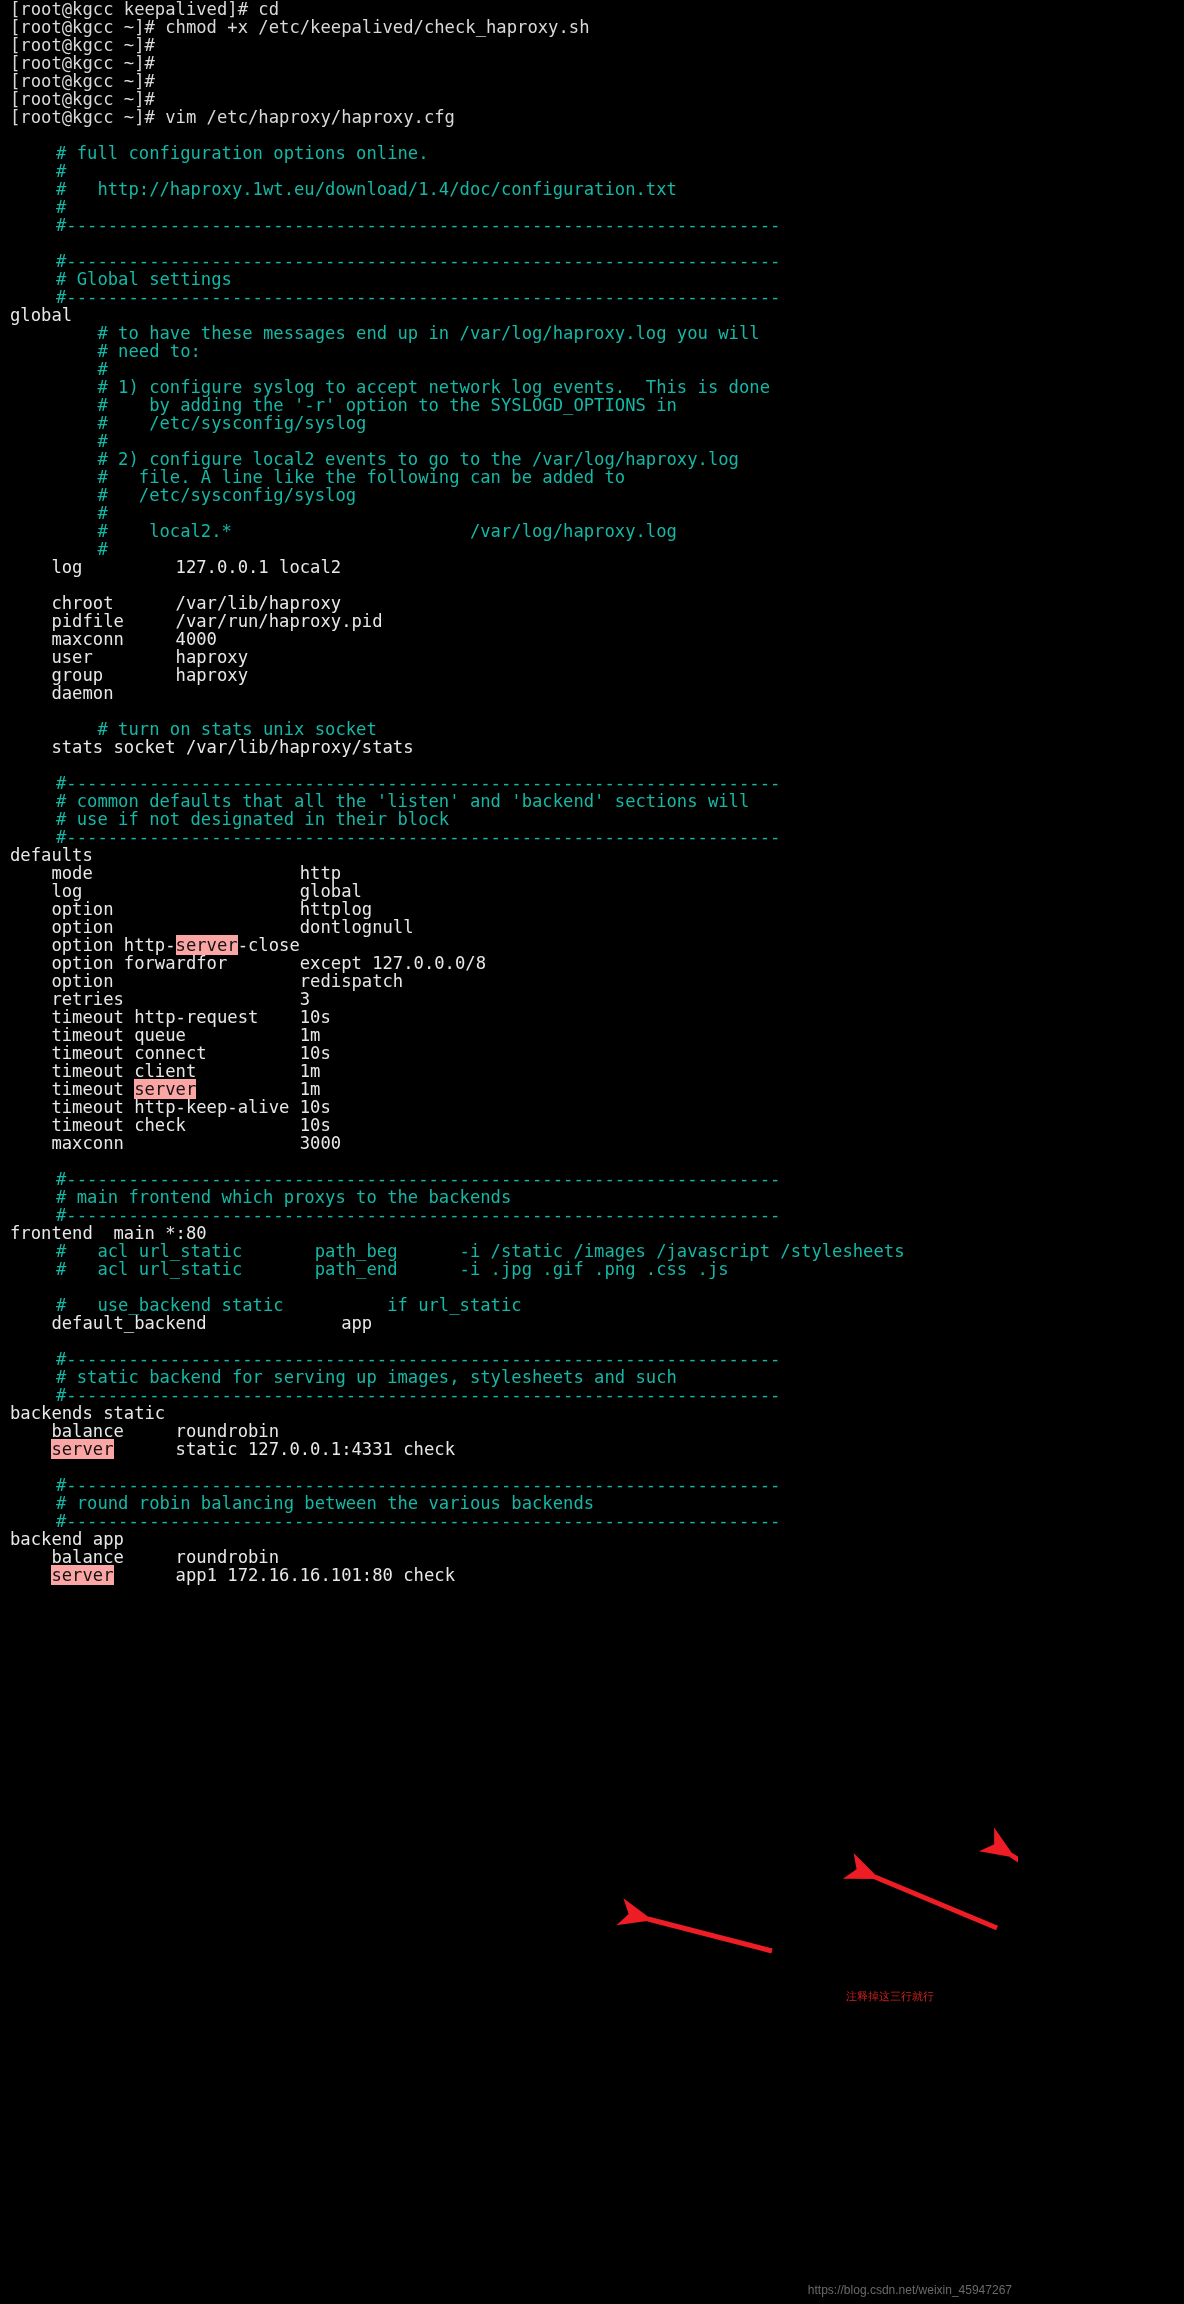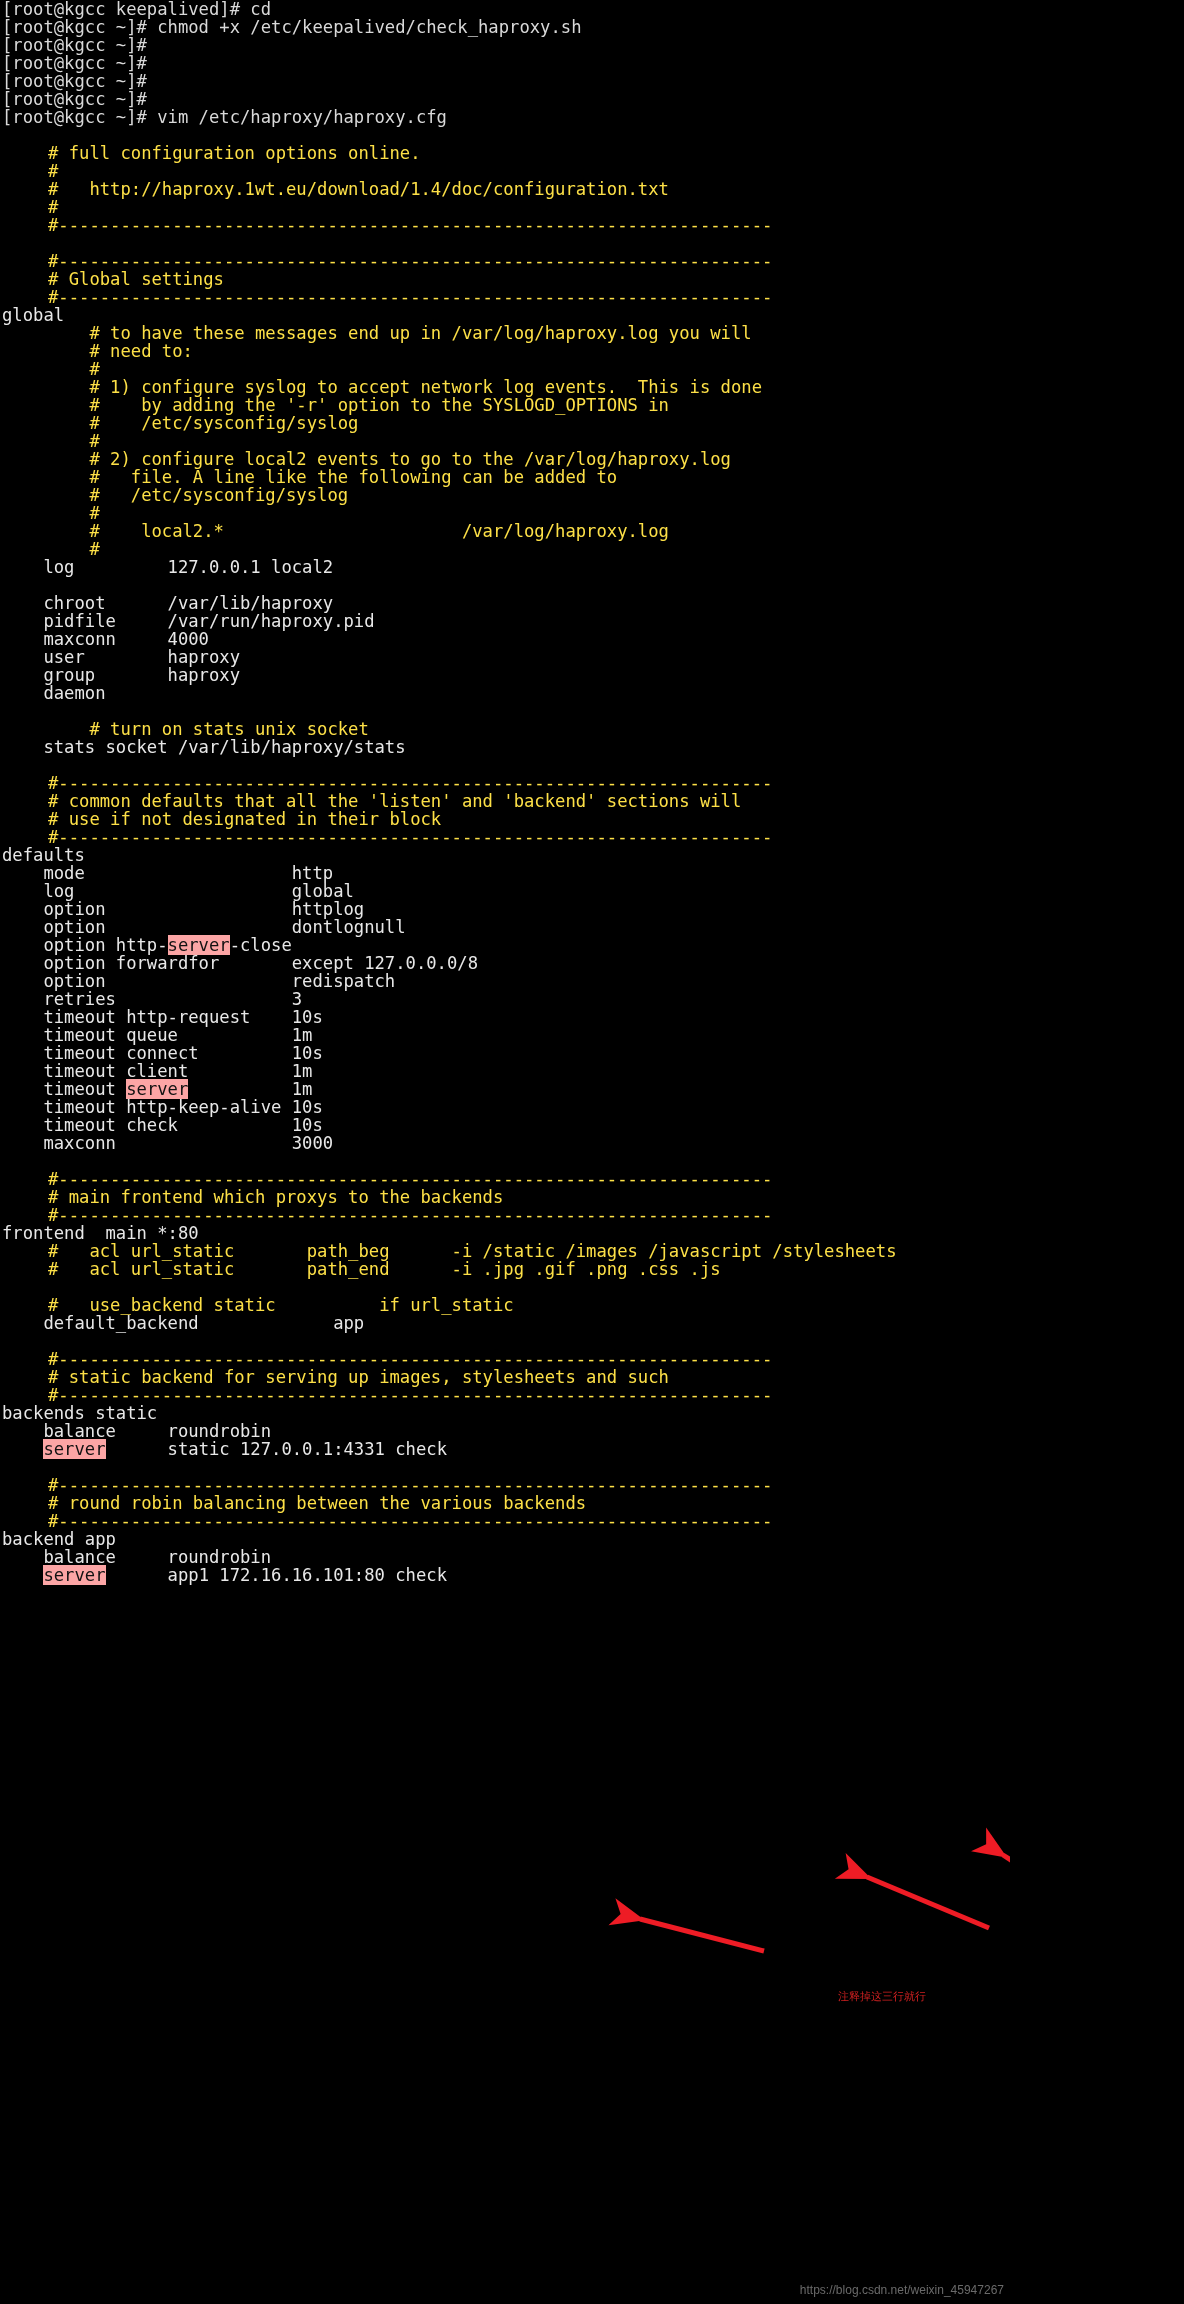--- a/index.html
+++ b/index.html
@@ -12,29 +12,30 @@
     position: relative;
     width: 1010px;
     height: 2304px;
     background: #000000;
     font-family: "DejaVu Sans Mono", "Liberation Mono", monospace;
     font-size: 17.2px;
     line-height: 18.0px;
     overflow: hidden;
     box-sizing: border-box;
     padding: 0px 0 0 0;
+    margin-left: 8px;
   }
   .line {
     white-space: pre;
     height: 18.0px;
     padding-left: 2px;
     letter-spacing: 0px;
   }
   .sh  { color: #d9d9d9; }        
-  .cmt { color: #fde047; padding-left: 48px; }        
+  .cmt { color: #14b8a6; padding-left: 48px; }        
   .txt { color: #e8e8e8; }        
   .hl  { background: #fca5a5; color: #121212; }  
 
   
   #overlay {
     position: absolute;
     left: 0; top: 0;
     width: 1184px; height: 2304px;
     pointer-events: none;
   }

